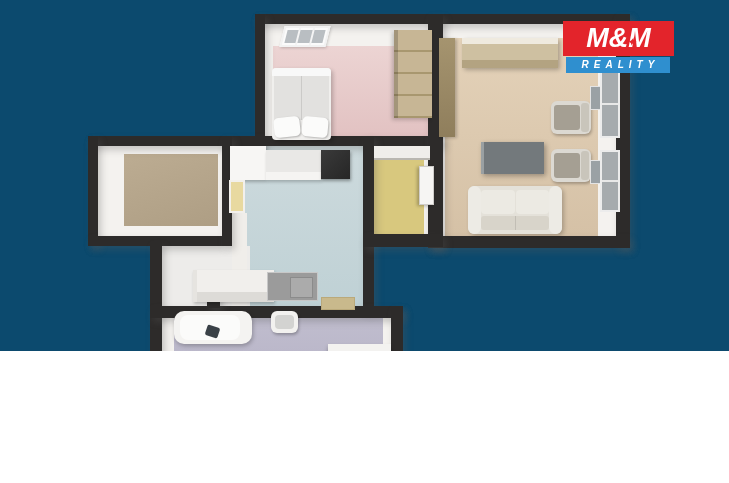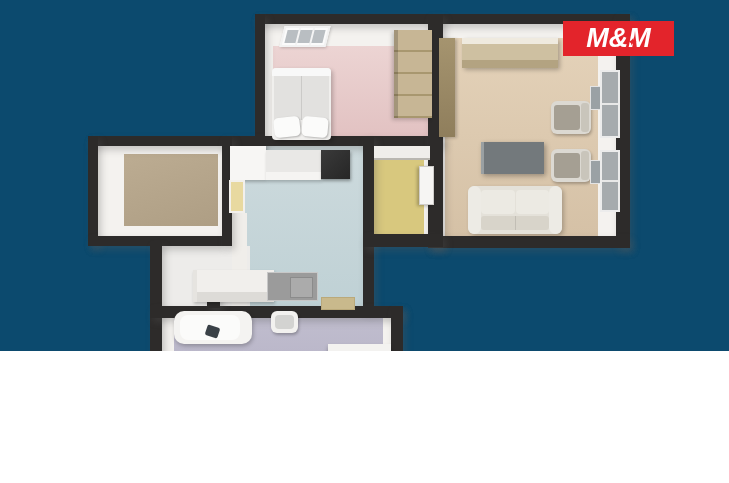--- a/index.html
+++ b/index.html
@@ -173,14 +173,17 @@
     <div class="abs" style="left:2px;top:1px;width:27px;height:26px;background:#f4f3f1;border-radius:50%;box-shadow:1px 1px 3px rgba(0,0,0,.25);">
       <div class="abs" style="left:5px;top:4px;width:16px;height:17px;background:#d8d7d5;border-radius:50%;"></div>
       <div class="abs" style="left:11px;top:11px;width:5px;height:5px;background:#9a9a9a;border-radius:50%;"></div>
     </div>
   </div>
 
   <div id="logo-red">
     <span class="mm">M&amp;M</span>
     <span class="star">✦</span>
   </div>
+  <div id="logo-blue">
+    <span class="re">REALITY</span>
+  </div>
 
 </div>
 
 </body></html>

